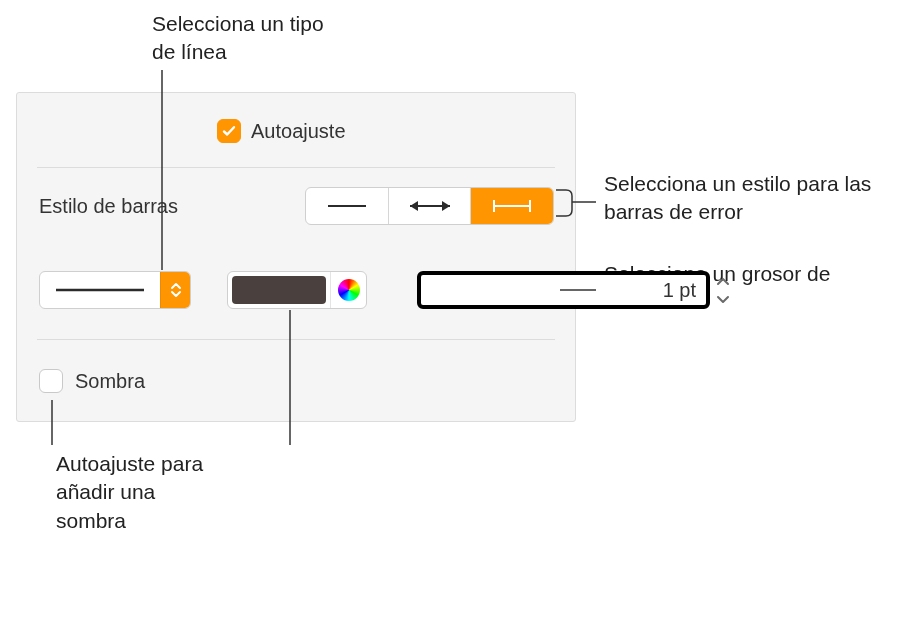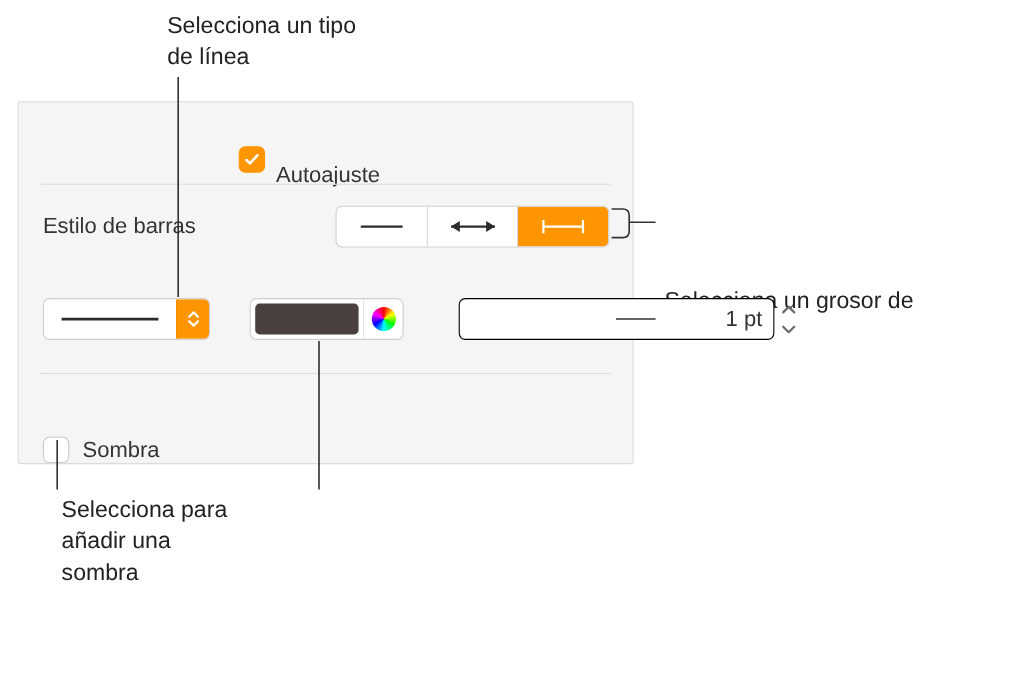--- a/index.html
+++ b/index.html
@@ -57,21 +57,20 @@
     justify-content: center;
   }
   .checkbox.checked {
     background: #ff9500;
     border-color: #ff9500;
   }
   .checkbox svg { display:block; }
   .check-label {
     font-size: 20px;
     color: #333;
-    margin-top: 29px;
   }
 
   
   .label-estilo {
     position: absolute;
     left: 22px;
     top: 102px;
     font-size: 20px;
     color: #333;
   }
@@ -175,21 +174,21 @@
     left: 400px;
     top: 178px;
     width: 138px;
     height: 38px;
     display: flex;
   }
   .stepper-input {
     flex: 1;
     height: 100%;
     background: #fff;
-    border: 1px solid #000000;
+    border: 4px solid #000000;
     border-radius: 6px;
     font-size: 20px;
     color: #333;
     text-align: right;
     padding: 0 10px;
     outline: none;
   }
   .stepper-btns {
     width: 24px;
     margin-left: 6px;
@@ -242,22 +241,23 @@
     stroke-width: 1.5;
     fill: none;
   }
 </style>
 </head>
 <body>
 
 <div class="stage">
 
   <div class="callout top1">Selecciona un tipo de línea</div>
+  <div class="callout right1">Selecciona un estilo para las barras de error</div>
   <div class="callout right2">Selecciona un grosor de línea</div>
-  <div class="callout bottom1">Selecciona para añadir una sombra</div>
+  <div class="callout bottom1">Autoajuste para añadir una sombra</div>
 
   <div class="panel">
 
     <div class="row-autoajuste">
       <div class="checkbox checked">
         <svg width="16" height="16" viewBox="0 0 16 16">
           <path d="M3 8.5 L6.2 11.5 L13 4.2" stroke="#fff" stroke-width="2.4" fill="none" stroke-linecap="round" stroke-linejoin="round"></path>
         </svg>
       </div>
       <span class="check-label">Autoajuste</span>

